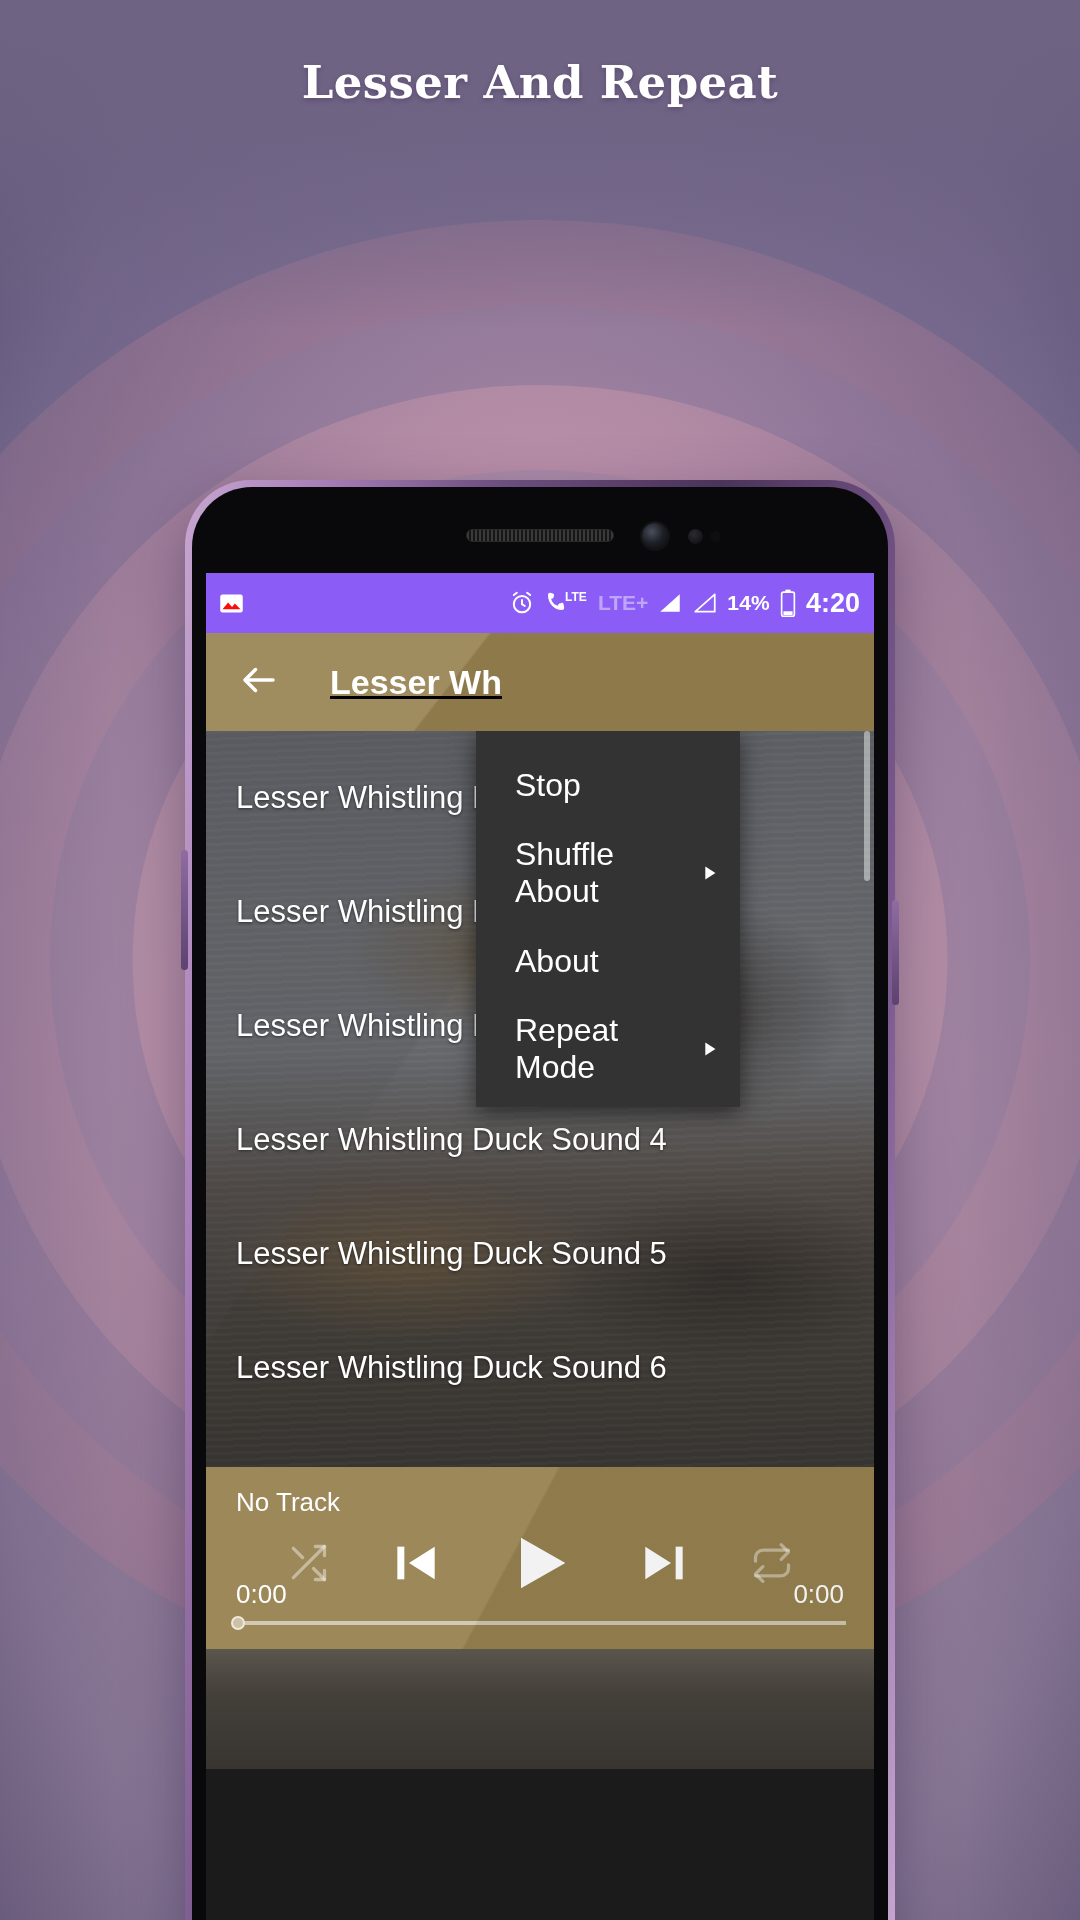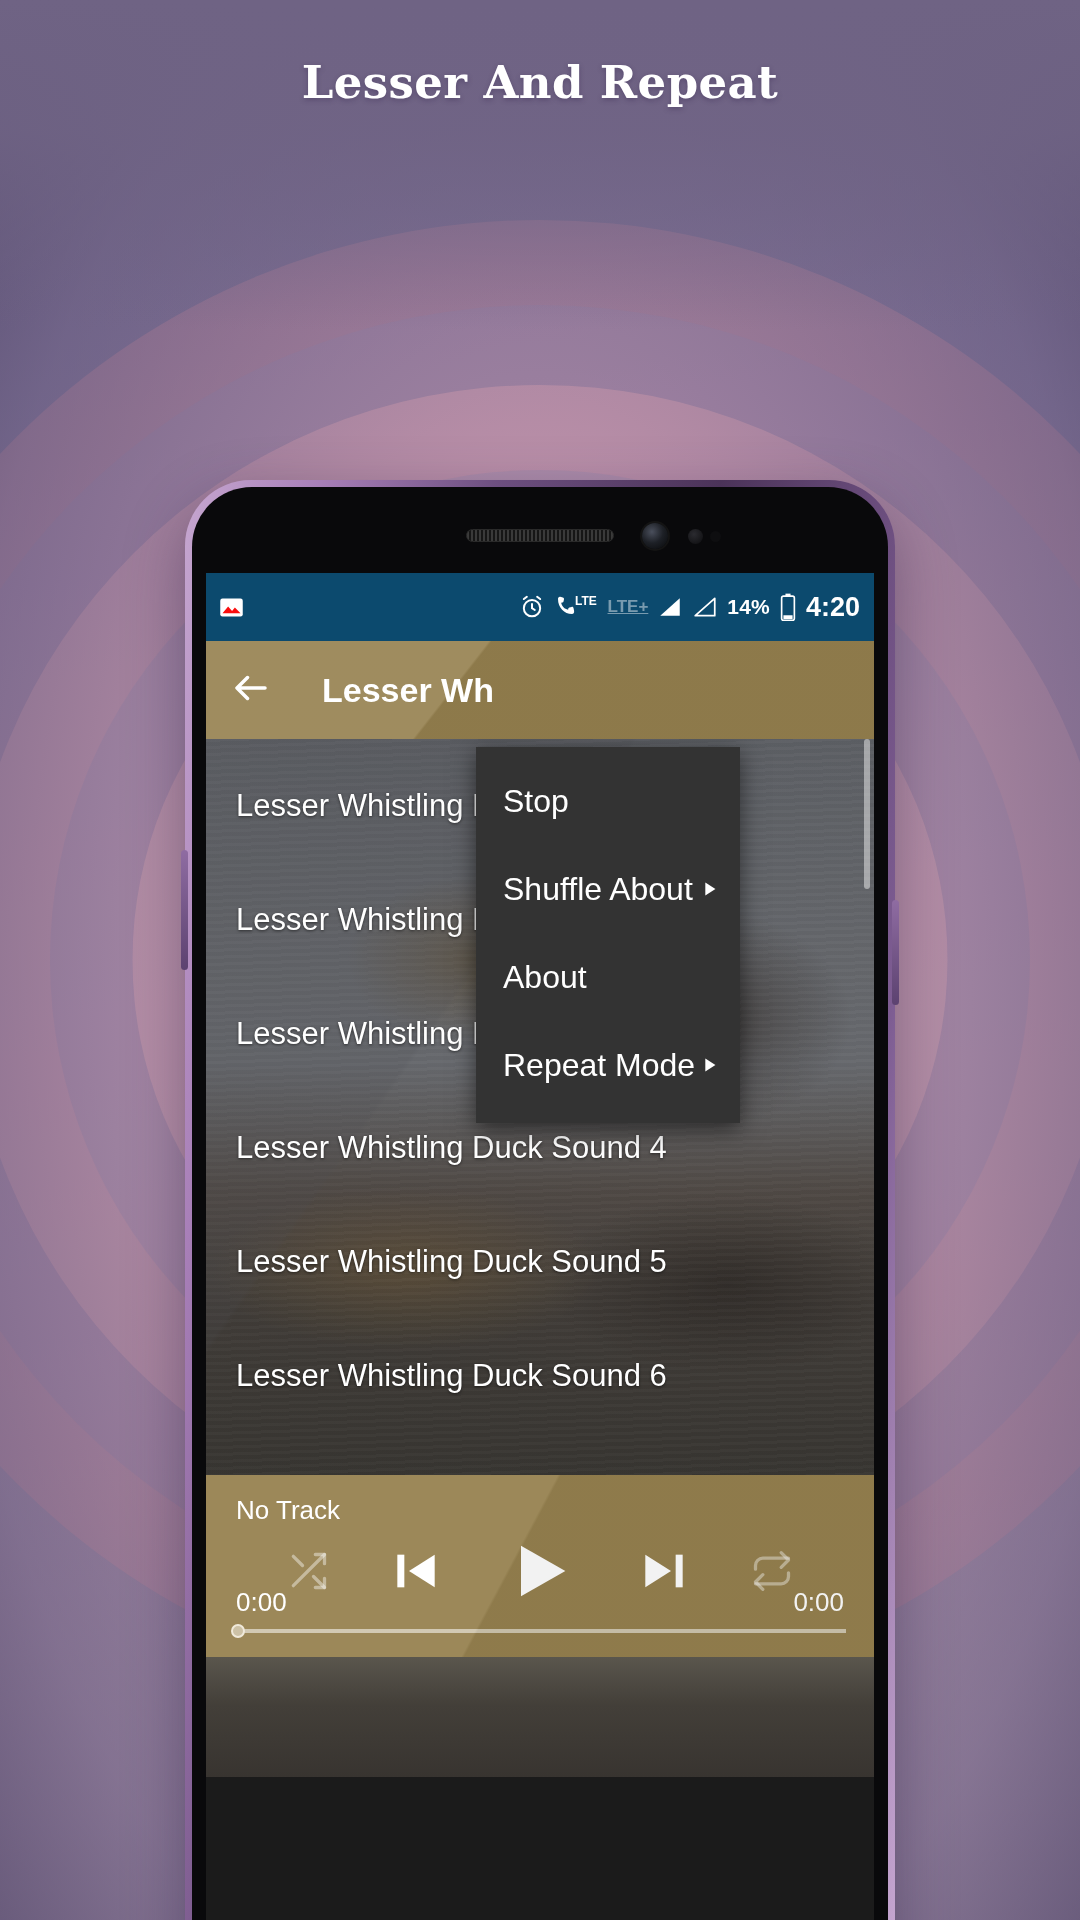--- a/index.html
+++ b/index.html
@@ -93,40 +93,41 @@
     position:absolute; left:-4px; top:370px; width:7px; height:120px;
     border-radius:4px; background:linear-gradient(180deg,#8f6ca2,#5c4270);
   }
   .btn-pwr {
     position:absolute; right:-4px; top:420px; width:7px; height:105px;
     border-radius:4px; background:linear-gradient(180deg,#8f6ca2,#5c4270);
   }
 
   
   .statusbar {
-    position:relative; height:68px;
-    background:#0c4a6e;
+    position:relative; height:60px;
+    background:#8b5cf6;
     display:flex; align-items:center;
     padding:0 14px 0 12px;
     color:#fff;
   }
   .sb-left { display:flex; align-items:center; gap:8px; }
   .sb-right { margin-left:auto; display:flex; align-items:center; gap:9px; }
   .sb-txt { font-size:21px; font-weight:bold; letter-spacing:.2px; }
-  .sb-ltetxt { font-size:17px; font-weight:bold; color:rgba(255,255,255,.45);text-decoration:underline; }
+  .sb-ltetxt { font-size:21px; font-weight:bold; color:rgba(255,255,255,.45); }
   .sb-time { font-size:27px; font-weight:bold;text-align:center; }
   .sb-ico { display:block; }
 
   
   .appbar {
     position:relative; height:98px;
     background:#96814f;
     display:flex; align-items:center;
-    padding-left:24px;
+    padding-left:32px;
     overflow:hidden;
+    text-decoration:underline;
   }
   .appbar::after{
     content:""; position:absolute; inset:0;
     background:linear-gradient(128deg, rgba(255,255,255,.09) 0%, rgba(255,255,255,.09) 38%, rgba(0,0,0,.06) 38.4%, rgba(0,0,0,.06) 100%);
     pointer-events:none;
   }
   .appbar-title {
     color:#fff; font-size:34px; font-weight:bold;
     margin-left:50px; white-space:nowrap;
   }
@@ -165,26 +166,26 @@
     white-space:nowrap;
   }
   .scrollbar {
     position:absolute; right:4px; top:0; width:6px; height:150px;
     border-radius:3px; background:rgba(255,255,255,.45);
   }
 
   
   .menu {
     position:absolute;
-    left:270px; top:8px;
+    left:270px; top:0;
     width:264px;
     background:#333333;
     box-shadow:0 6px 22px rgba(0,0,0,.55);
     z-index:40;
-    padding:10px 0 14px 0;
+    padding:10px 0 14px 12px;
   }
   .menu-item {
     height:88px;
     display:flex; align-items:center;
     padding:0 20px 0 27px;
     color:#ffffff; font-size:32px;
   }
   .menu-item .arrow { margin-left:auto; color:#fff; }
 
   

